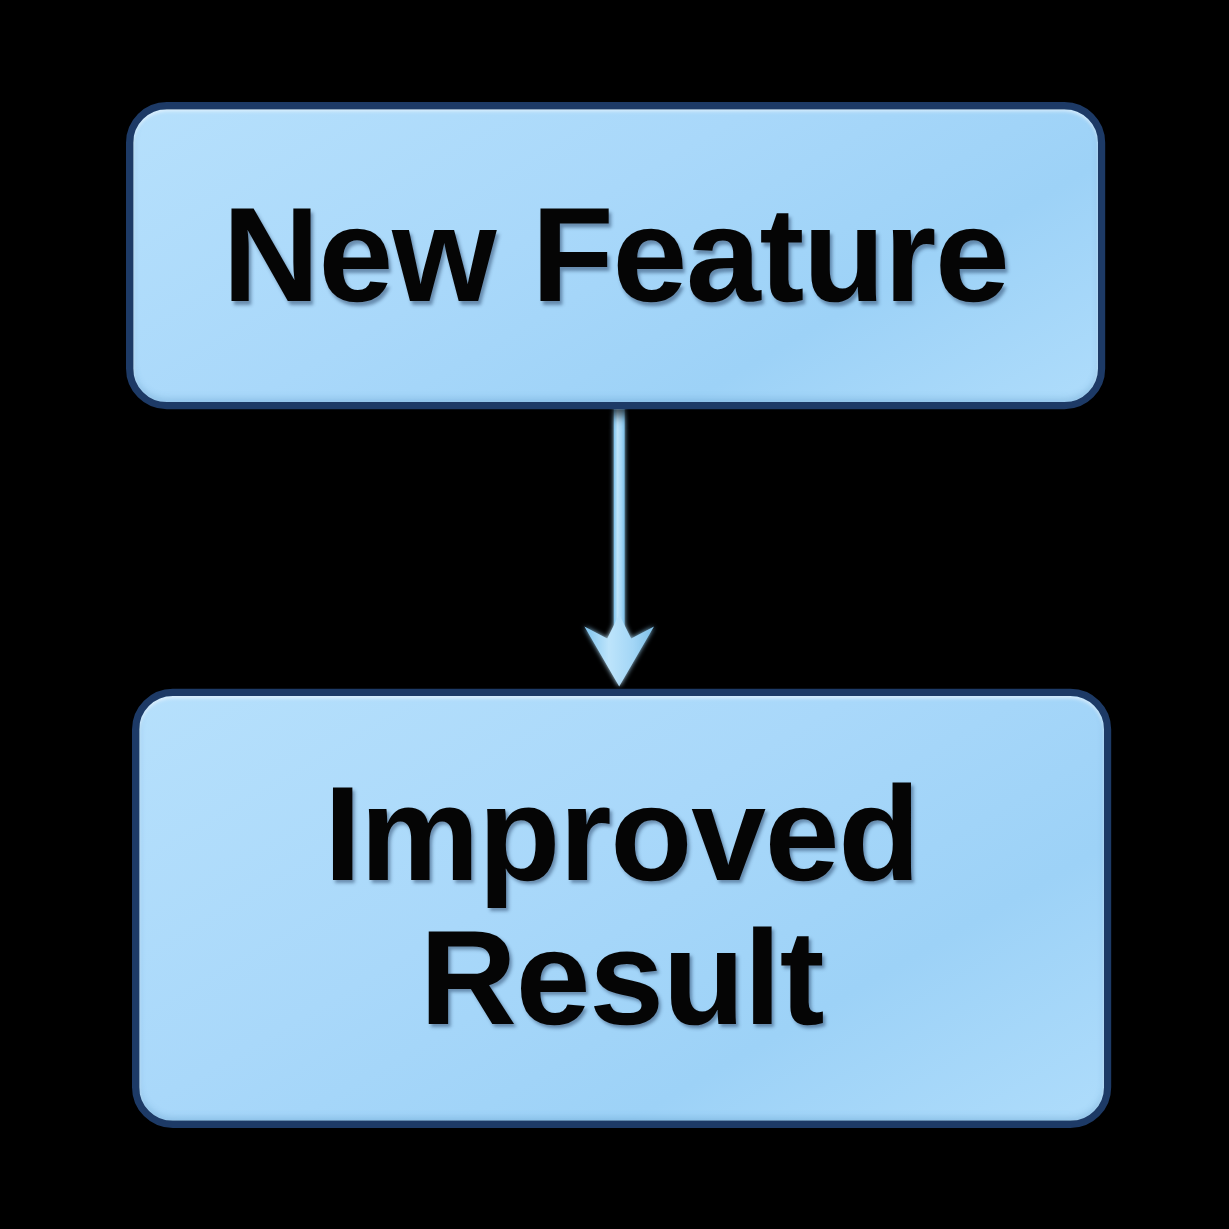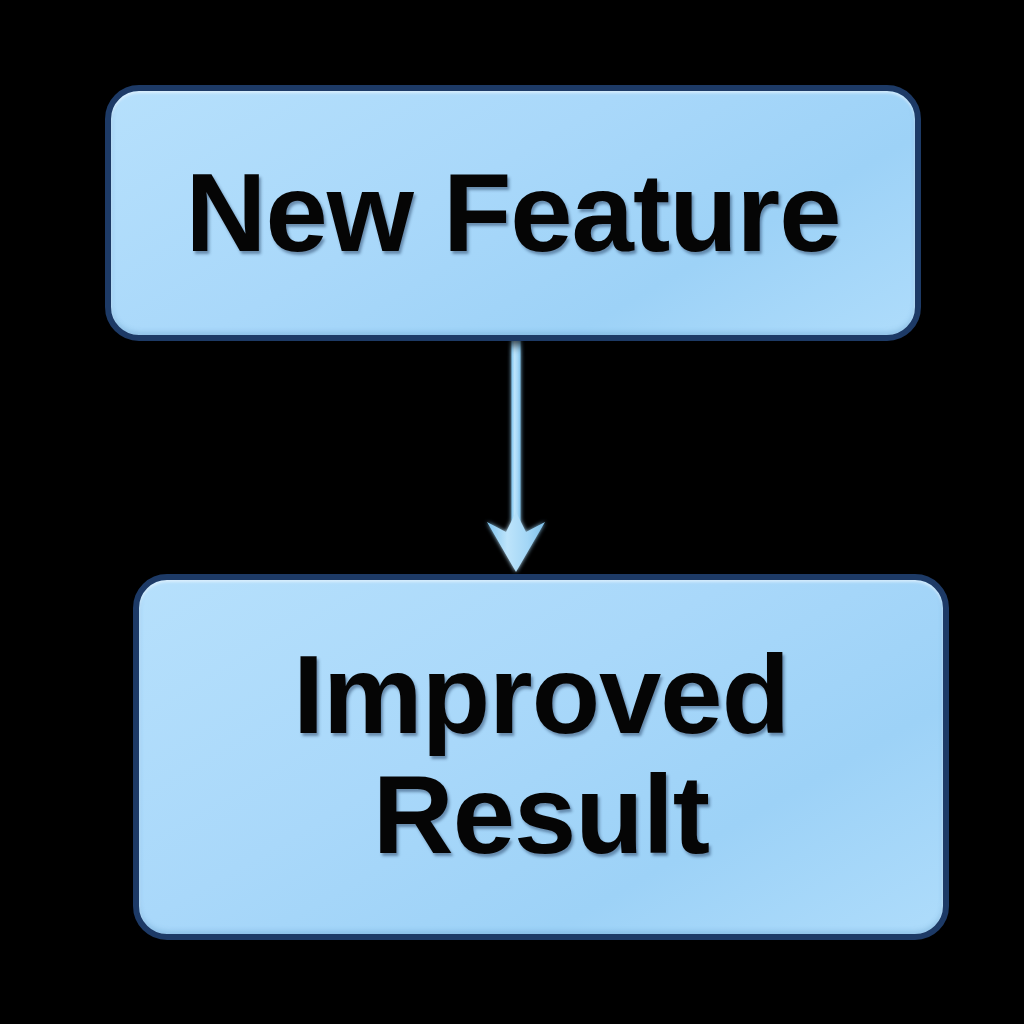--- a/index.html
+++ b/index.html
@@ -61,21 +61,20 @@
   }
   #node-new-feature .node-label {
     font-size: 112px;
   }
 
   #node-improved-result {
     left: 110px;
     top: 574px;
     width: 816px;
     height: 366px;
-    margin-left: 23px;
   }
   #node-improved-result .node-label {
     font-size: 112px;
     padding-bottom: 4px;
   }
 
   
   #connector {
     position: absolute;
     left: 0;

